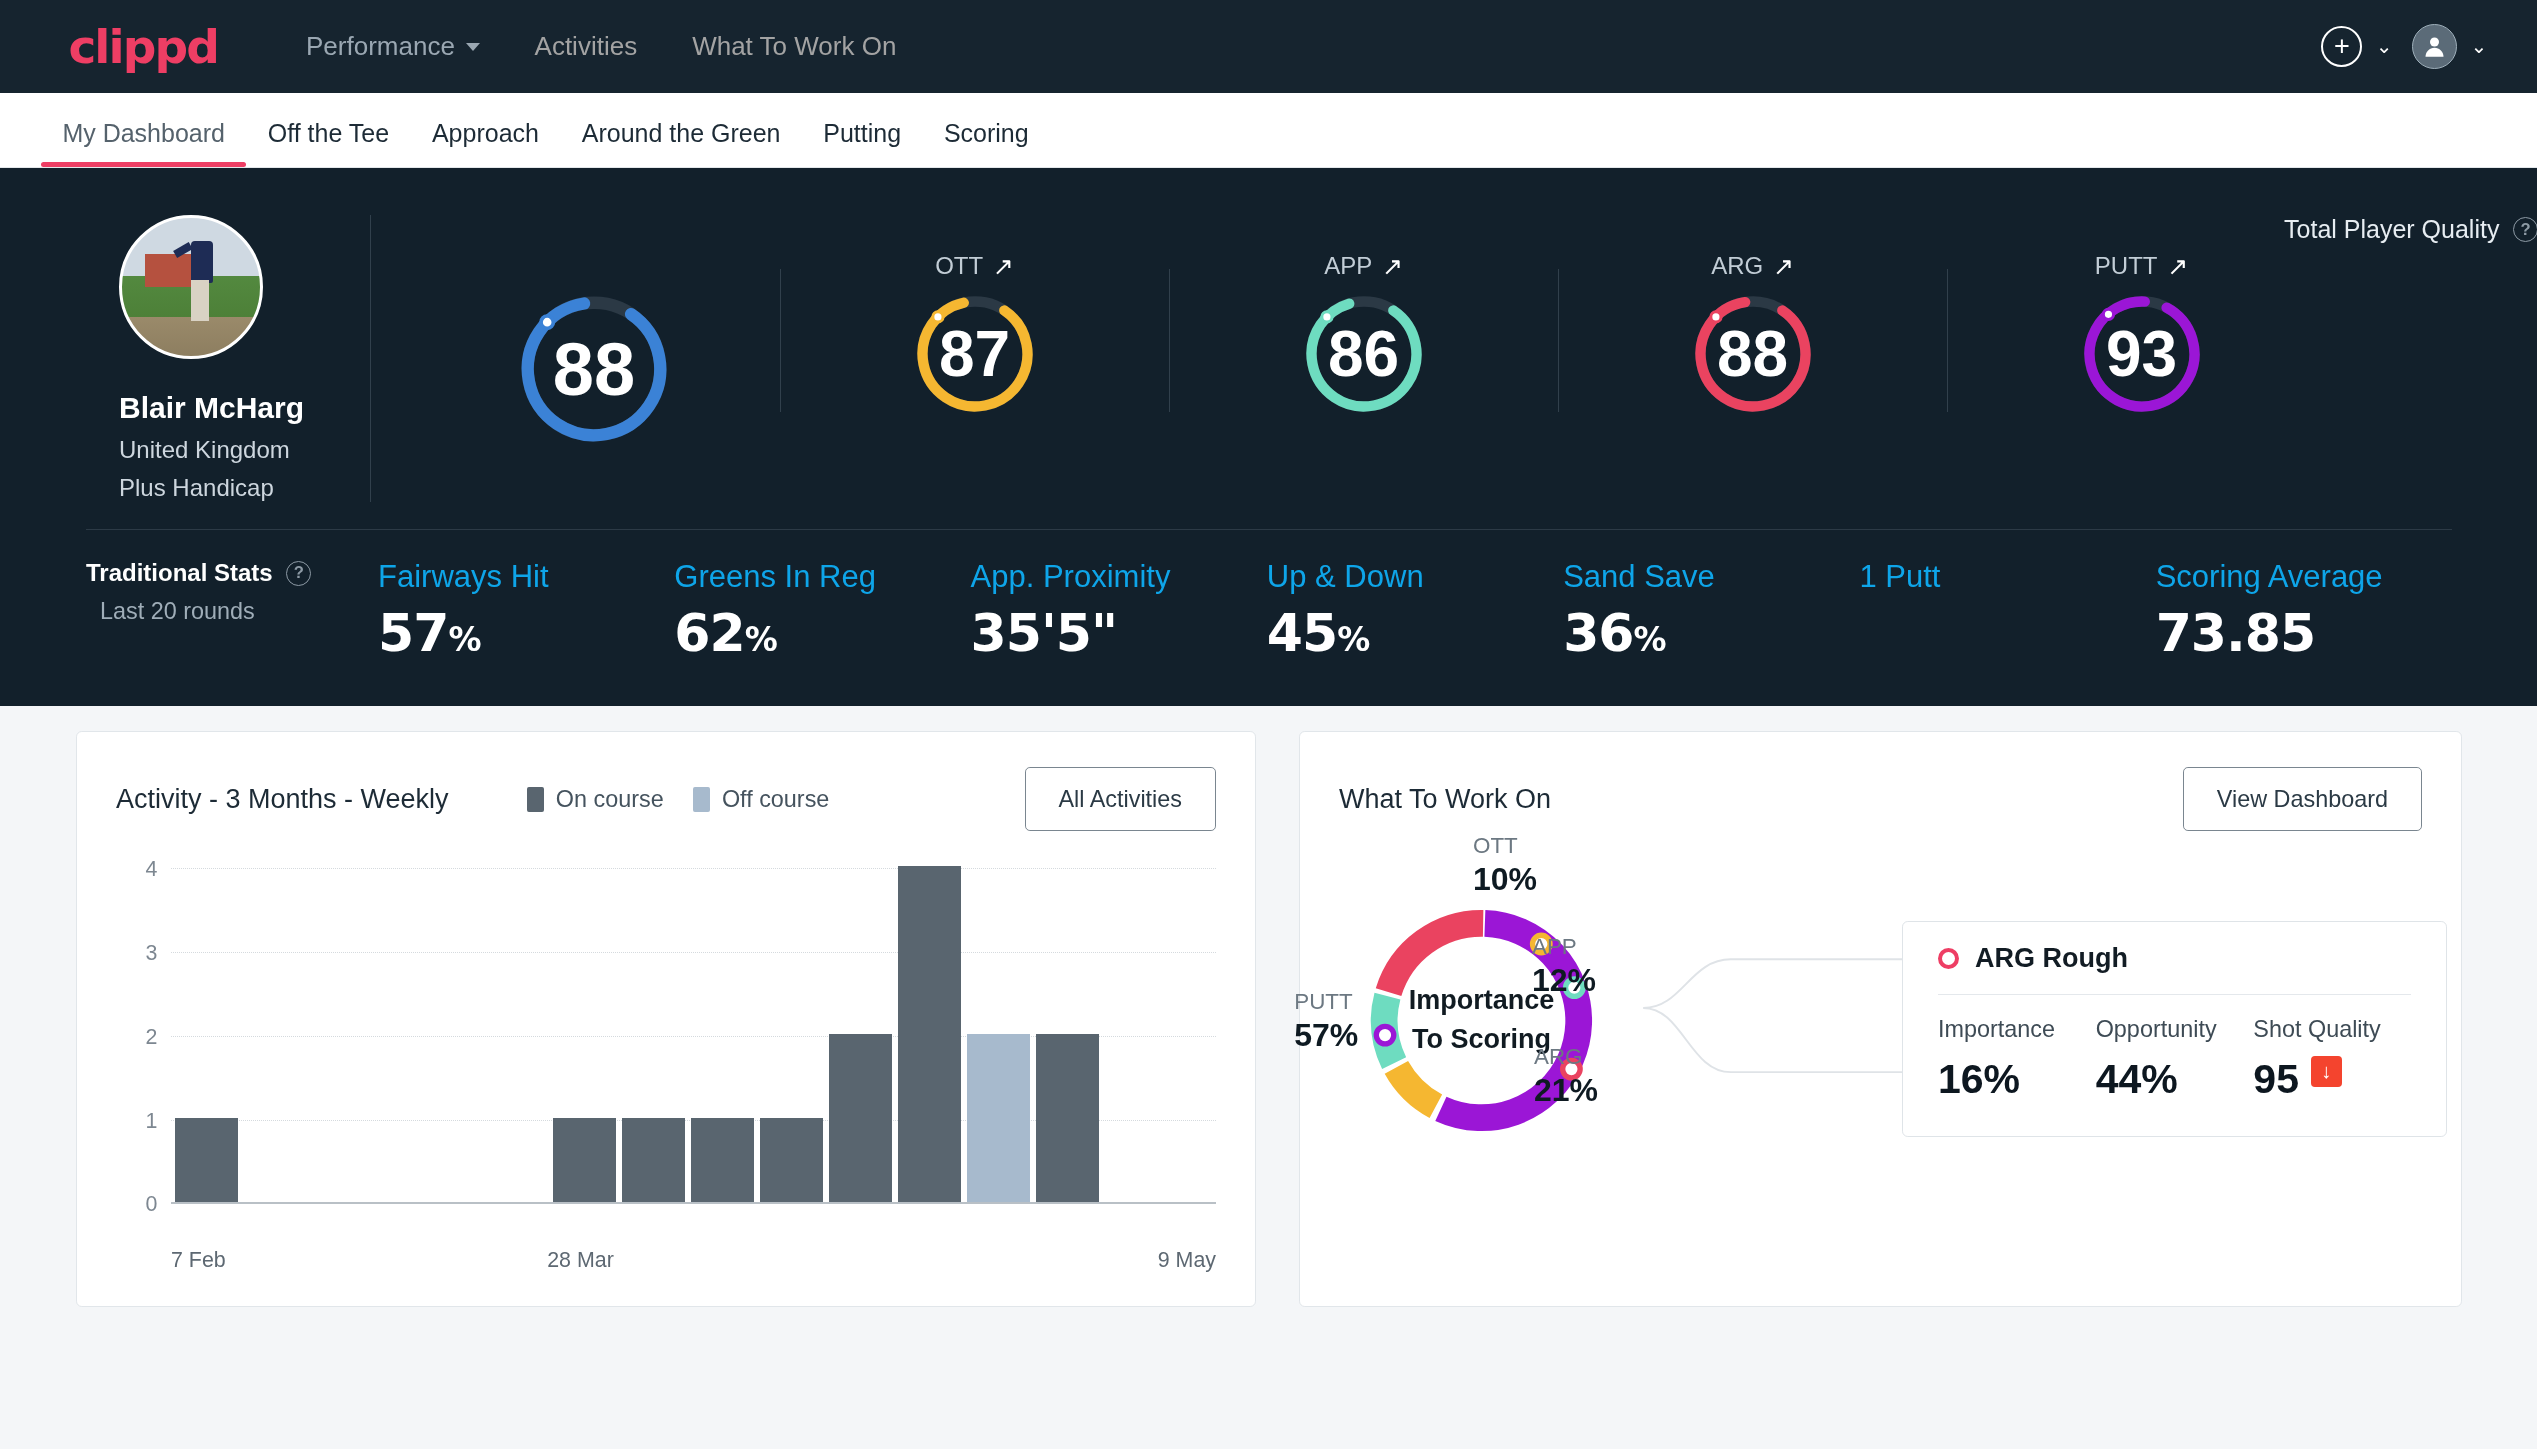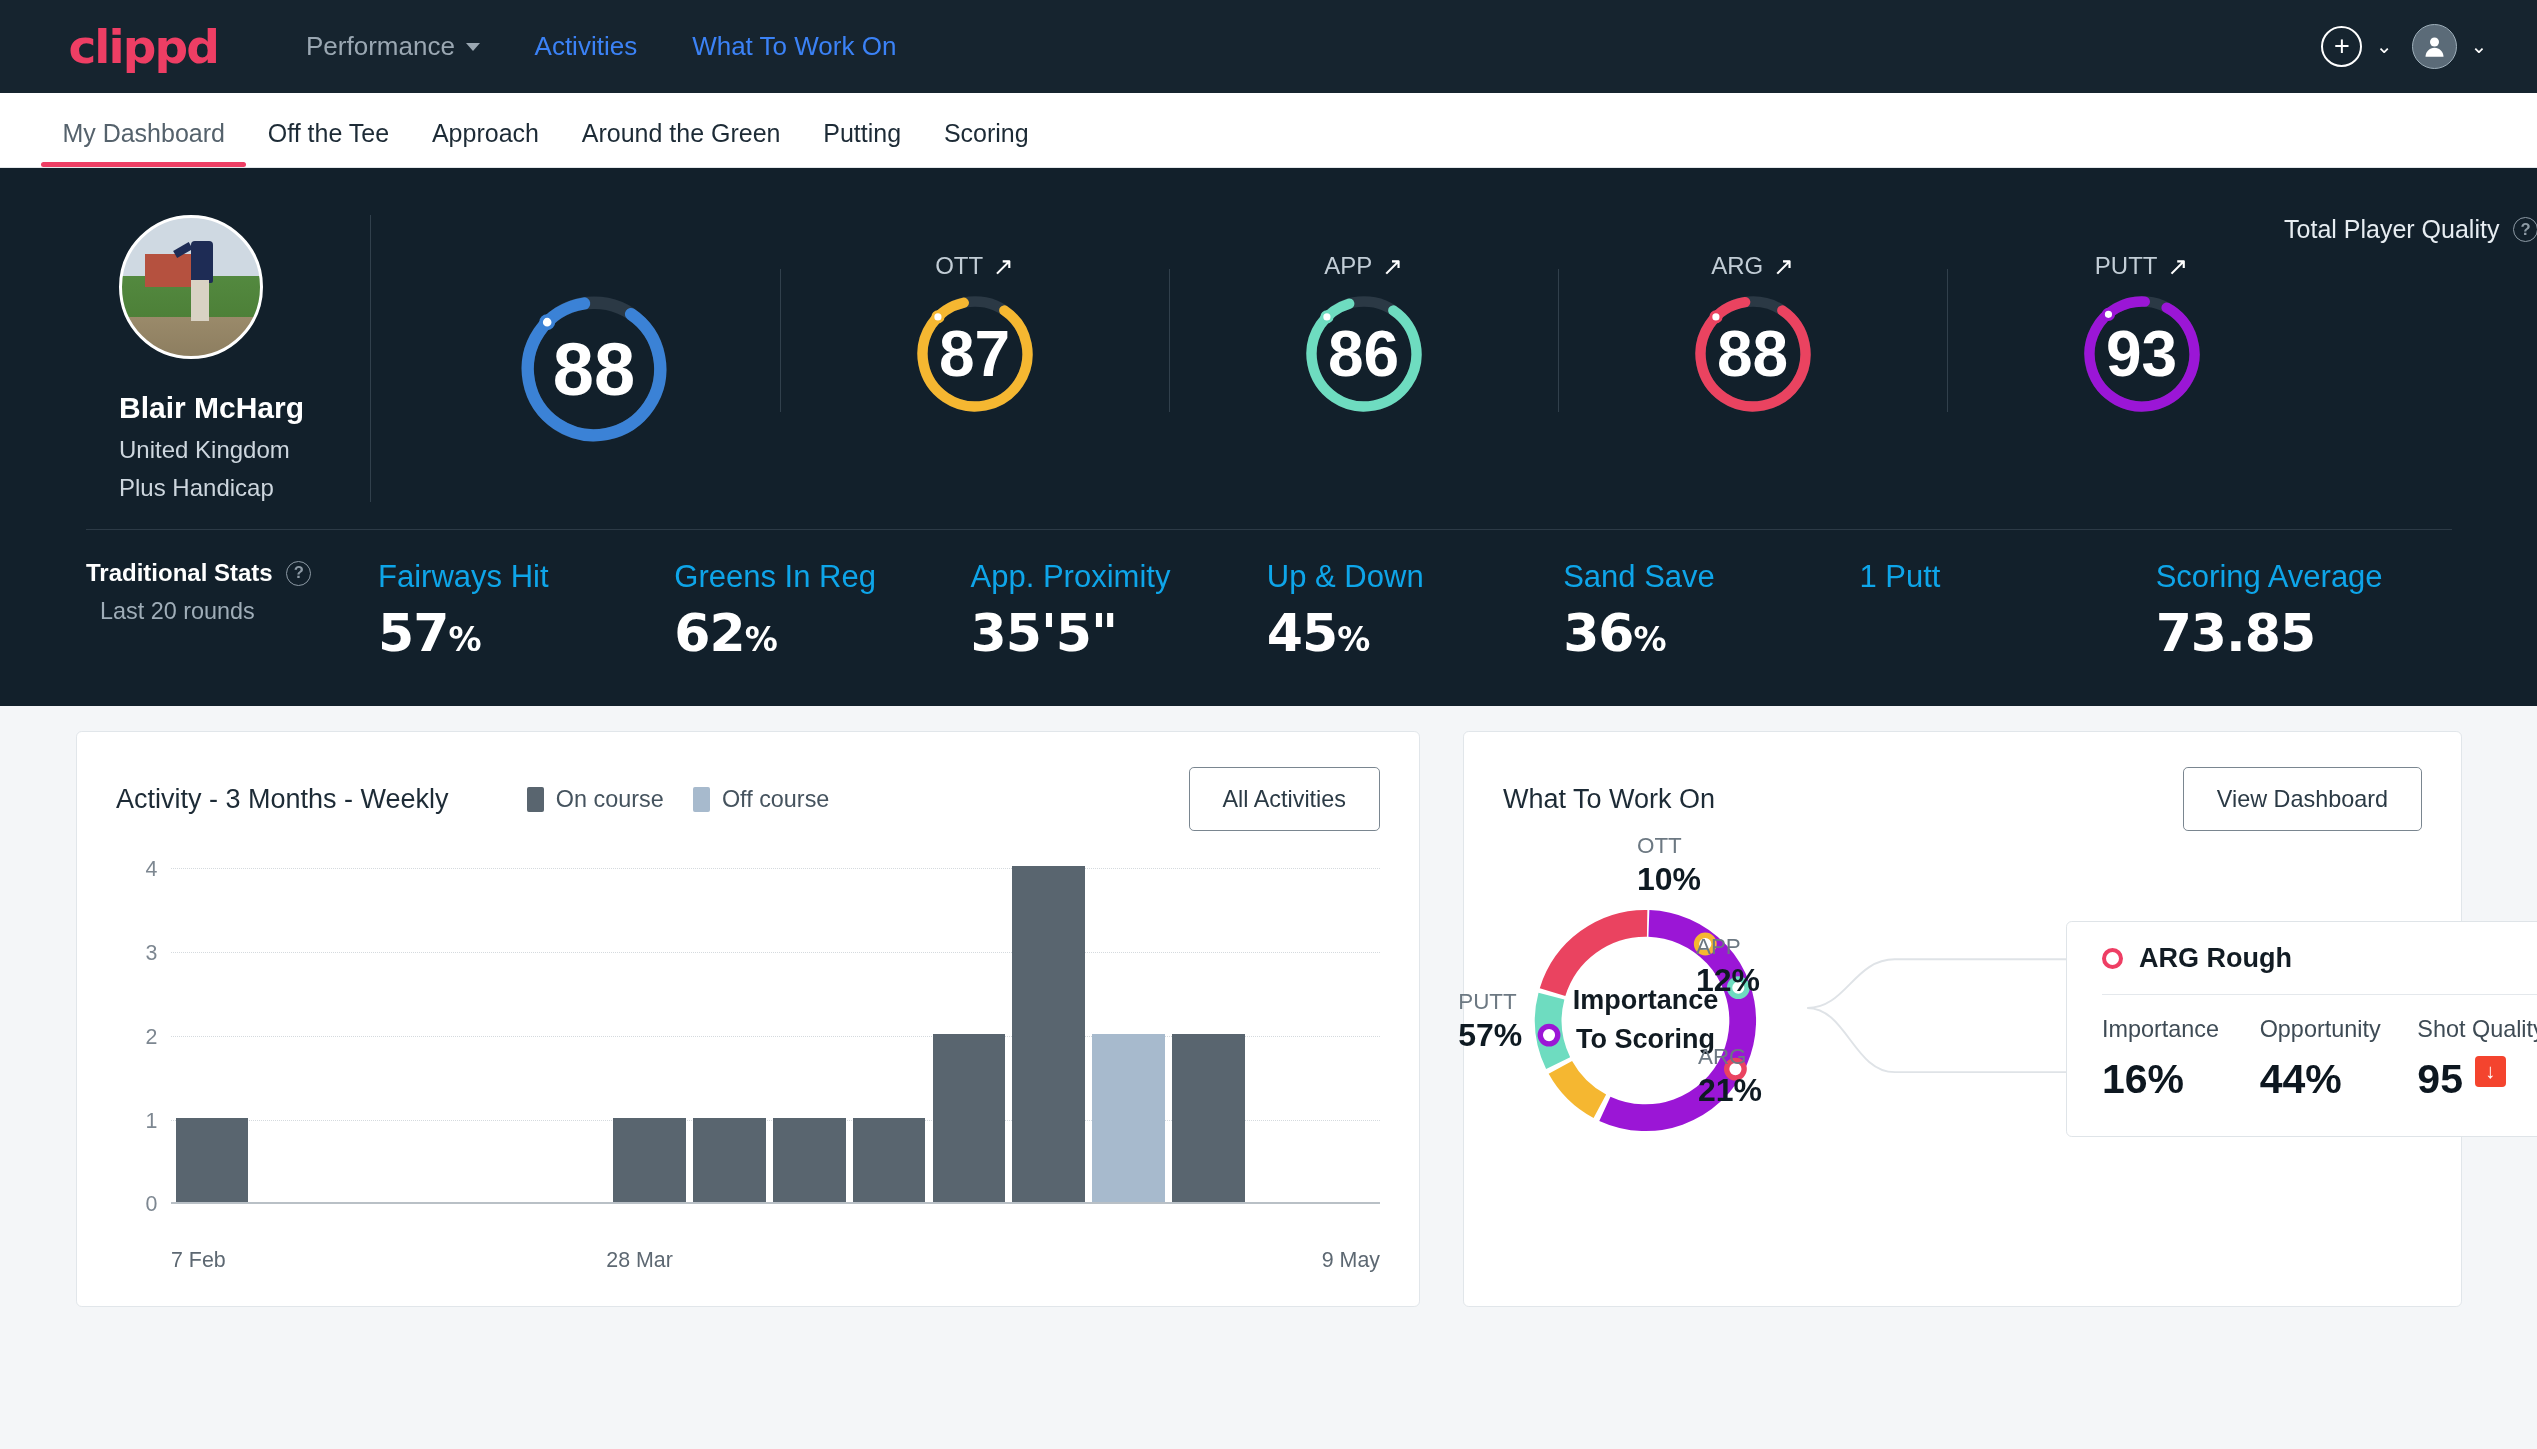--- a/index.html
+++ b/index.html
@@ -16,21 +16,21 @@
     display: flex; align-items: center; padding: 0 47px;
     position: relative;
   }
   .logo {
     font-size: 47px; font-weight: 700; color: #ee3e64;
     letter-spacing: -1.9px; margin-left: 21.4px; margin-right: 88px;
     font-family: "DejaVu Sans", sans-serif;
   }
   .nav-links { display: flex; align-items: center; gap: 55px; }
   .nav-link {
-    font-size: 26px; color: #3b82f6; cursor: pointer;
+    font-size: 26px; color: #a3a3a3; cursor: pointer;
     display: flex; align-items: center; gap: 10.7px;
   }
   .nav-link.muted { color: #9aa7b2; }
   .caret {
     display: inline-block; width: 0; height: 0;
     border-left: 7.8px solid transparent; border-right: 7.8px solid transparent;
     border-top: 8.8px solid currentColor;
   }
   .nav-right {
     position: absolute; right: 51px; top: 0; height: 93px;
@@ -154,21 +154,21 @@
   .stat-value .unit { font-size: 33px; font-weight: 700; }
 
   
   .bottom {
     display: flex; gap: 43px; padding: 25px 76px 0 76px;
   }
   .card {
     background: #fff; border: 1px solid #e1e6ea; border-radius: 5.8px;
     position: relative;
   }
-  .card-left { width: 1344px; height: 576px; }
+  .card-left { width: 1180px; height: 576px; }
   .card-right { flex: 1; height: 576px; }
   .card-head {
     display: flex; align-items: center; padding: 35px 39px 0 39px;
   }
   .card-title { font-size: 27px; color: #1d2b36; font-weight: 400; }
   .legend { display: flex; align-items: center; gap: 29px; margin-left: 78px; }
   .legend-item { display: flex; align-items: center; gap: 11.7px; }
   .legend-sw { width: 17.5px; height: 25px; border-radius: 1.9px; }
   .legend-txt { font-size: 23.4px; color: #45535e; }
   .btn-outline {

